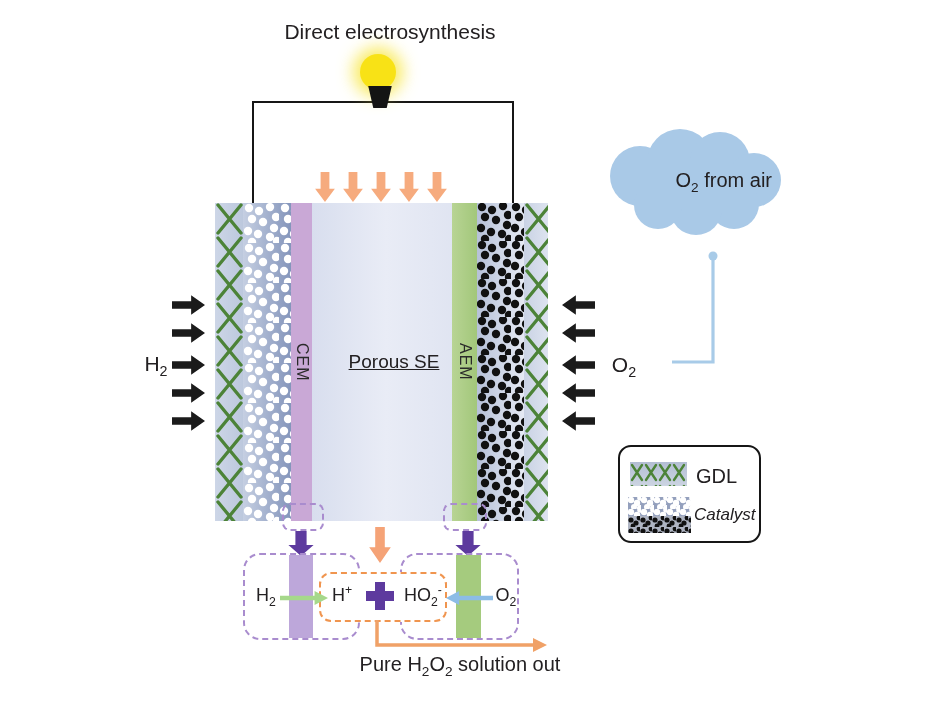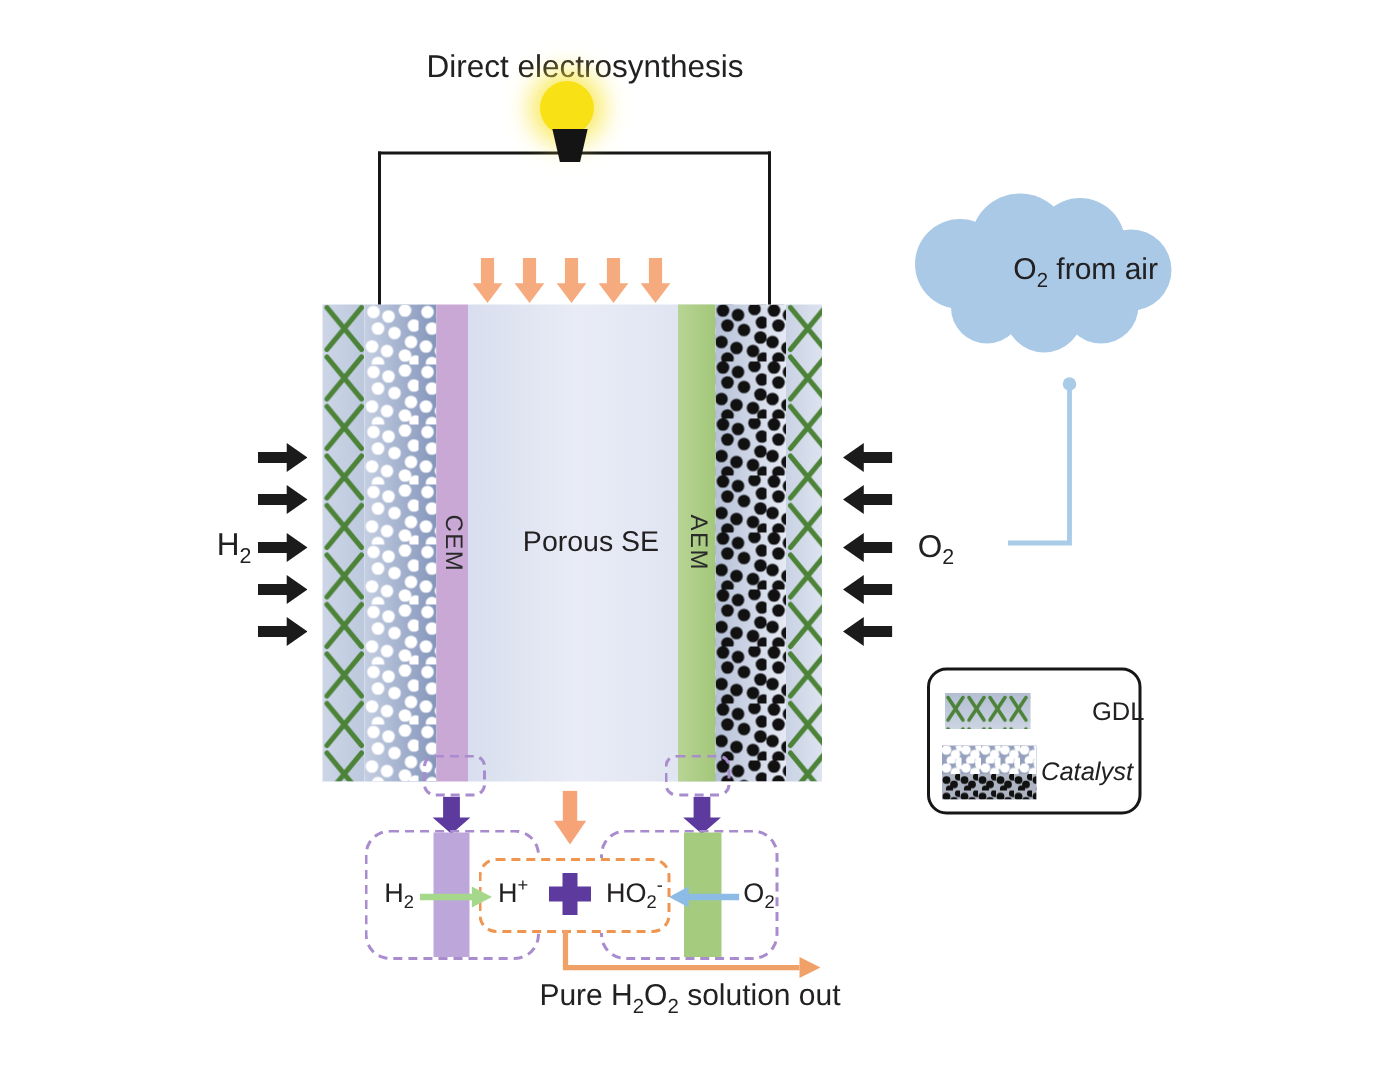--- a/index.html
+++ b/index.html
@@ -6,21 +6,21 @@
   .canvas{
     position:relative;width:930px;height:720px;background:#ffffff;overflow:hidden;
     font-family:"Liberation Sans","DejaVu Sans",sans-serif;color:#232022;
   }
   .abs{position:absolute;}
   .txt{white-space:nowrap;}
   sub{font-size:68%;line-height:0;}
   sup{font-size:68%;line-height:0;}
 
   
-  .title{left:240px;top:20px;width:300px;text-align:center;font-size:21px;margin-top:13px;}
+  .title{left:240px;top:20px;width:300px;text-align:center;font-size:21px;}
 
   
   .bulb-glow{left:360px;top:54px;width:36px;height:36px;border-radius:50%;
     background:#f8e216;box-shadow:0 0 16px 7px rgba(247,228,50,0.75);}
   .bulb-base{left:366px;top:86px;width:28px;height:22px;background:#141414;
     clip-path:polygon(8% 0,92% 0,74% 100%,26% 100%);}
 
   
   .wire{left:252px;top:101px;width:262px;height:103px;box-sizing:border-box;
     border-top:2.5px solid #161616;border-left:2.5px solid #161616;border-right:2.5px solid #161616;}
@@ -31,21 +31,21 @@
   .di-arrow{width:22px;height:30px;top:172px;background:#f6ab7e;}
 
   
   .cell{left:215px;top:203px;width:333px;height:318px;}
   .layer{position:absolute;top:0;height:100%;}
   .layer svg{position:absolute;left:0;top:0;}
   .gdl-left{left:0;width:28px;background:linear-gradient(90deg,#cdd6e7,#bcc8dd);}
   .cat-left{left:28px;width:48px;background:linear-gradient(90deg,#c5cfe2,#8495bb);}
   .cem-strip{left:76px;width:21px;background:#c9a8d6;}
   .porous{left:97px;width:164px;background:linear-gradient(90deg,#d8deee 0%,#e9ecf6 45%,#dde2f0 100%);
-    display:flex;align-items:center;justify-content:center;font-size:19px;}
+    display:flex;align-items:center;justify-content:center;font-size:19px;text-decoration:underline;}
   .aem-strip{left:237px;width:25px;background:linear-gradient(90deg,#b8d494,#a2c77a);}
   .cat-right{left:262px;width:47px;background:linear-gradient(90deg,#b6c1d8,#e6eaf4);}
   .gdl-right{left:309px;width:24px;background:linear-gradient(90deg,#c9d2e4,#dde3ef);}
   .vlabel{position:absolute;inset:0;display:flex;align-items:center;justify-content:center;
     writing-mode:vertical-rl;font-size:16px;color:#2a2a2a;letter-spacing:1px;}
 
   
   .h2-label{left:133px;top:352px;width:46px;text-align:center;font-size:21px;}
   .o2-label{left:601px;top:353px;width:46px;text-align:center;font-size:21px;}
   .arrow-right{clip-path:polygon(0 33%,58% 33%,58% 6%,100% 50%,58% 94%,58% 67%,0 67%);}
@@ -54,21 +54,21 @@
 
   
   .cloud-svg{left:596px;top:124px;}
   .cloud-label{left:622px;top:169px;width:150px;text-align:right;font-size:20px;}
   .link-svg{left:660px;top:248px;}
 
   
   .legend{left:618px;top:445px;width:143px;height:98px;box-sizing:border-box;
     border:2px solid #161616;border-radius:13px;background:#fff;}
   .legend-gdl-swatch{left:10px;top:15px;width:57px;height:24px;background:linear-gradient(180deg,#b3bed3,#ccd4e2);}
-  .legend-gdl-label{left:76px;top:18px;font-size:17px;margin-left:32px;}
+  .legend-gdl-label{left:76px;top:18px;font-size:20px;}
   .legend-cat-swatch{left:8px;top:50px;width:63px;height:36px;}
   .legend-cat-top{position:absolute;left:0;top:0;width:100%;height:19px;background:#94a0bd;}
   .legend-cat-bot{position:absolute;left:0;top:19px;width:100%;height:17px;background:#aeb4c2;}
   .legend-cat-label{left:74px;top:58px;font-size:17px;font-style:italic;}
 
   
   .tap-box{box-sizing:border-box;border:2px dashed #a98cce;border-radius:8px;}
   .tap-left{left:282px;top:503px;width:42px;height:28px;}
   .tap-right{left:443px;top:503px;width:44px;height:28px;}
   .purple-arrow{width:28px;height:25px;background:#5d3a9e;top:531px;}

